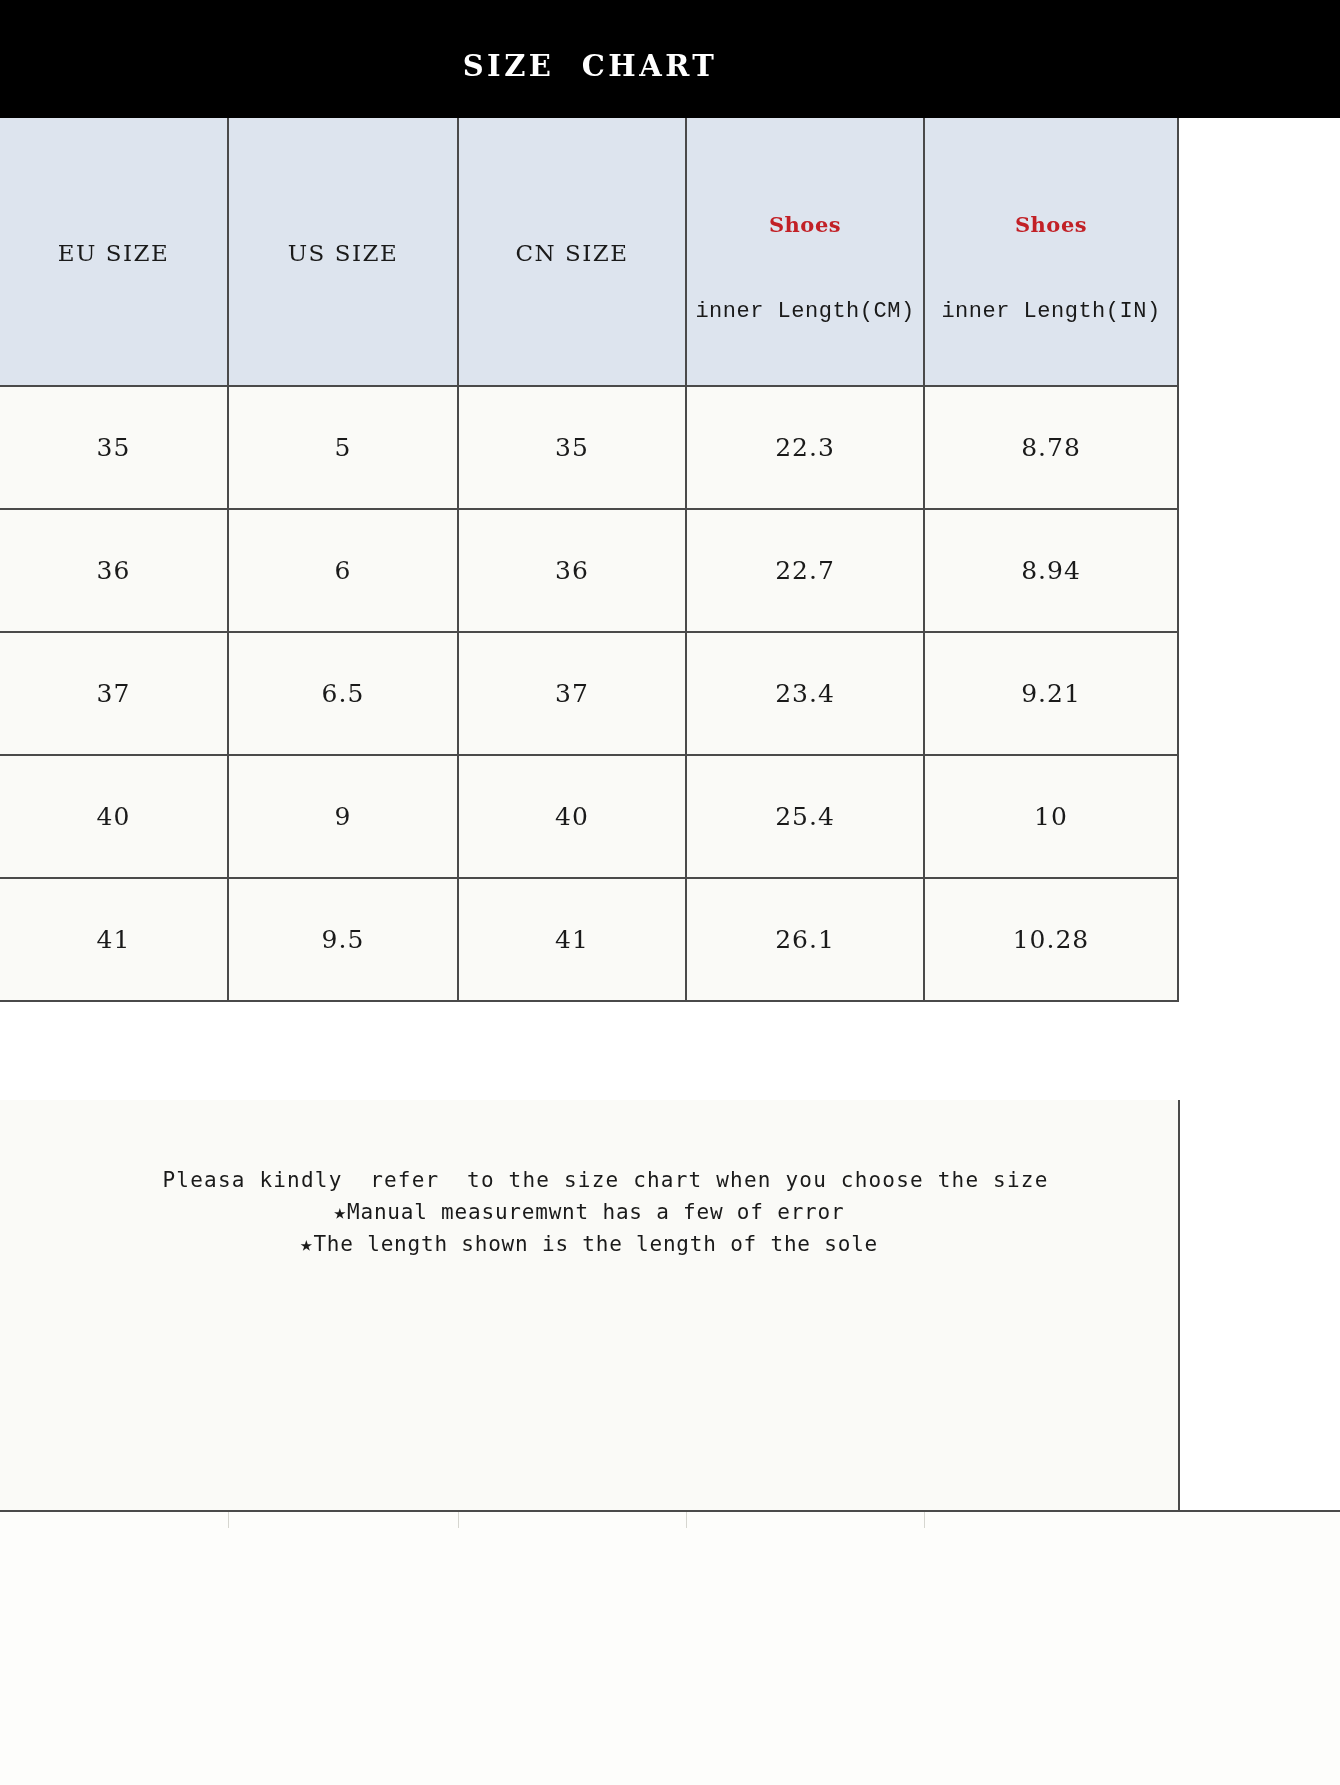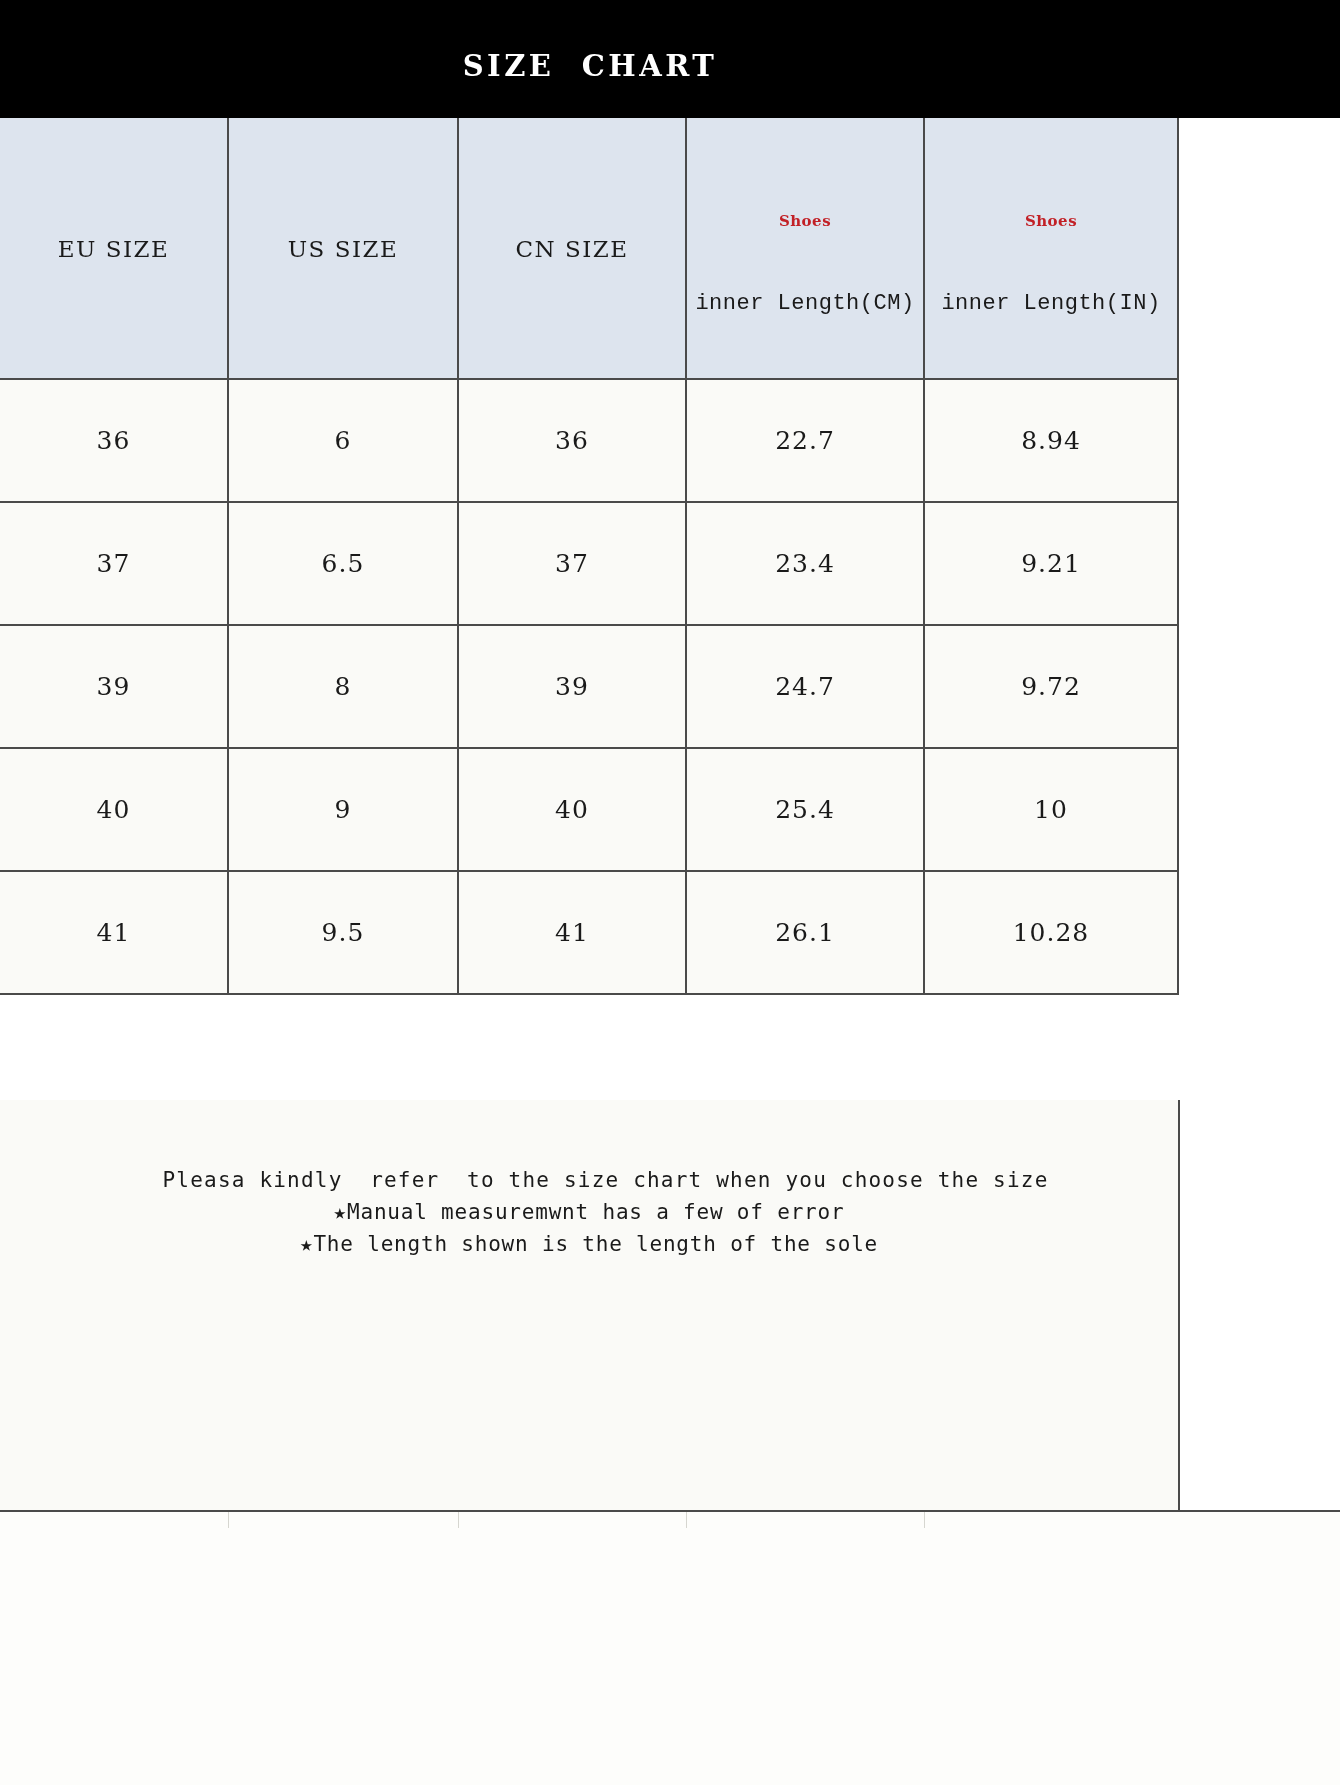--- a/index.html
+++ b/index.html
@@ -96,21 +96,21 @@
   }
   thead th .hdr-two {
     display: block;
     padding-top: 34px;
     white-space: pre;
   }
   thead th .hdr-red {
     display: block;
     color: #c22026;
     font-weight: 700;
-    font-size: 15px;
+    font-size: 21px;
     letter-spacing: 0.5px;
     line-height: 1.25;
   }
   thead th .hdr-black {
     display: block;
     color: #1a1a1a;
     font-size: 22px;
     letter-spacing: 0.5px;
     line-height: 1.25;
     white-space: pre;
@@ -227,39 +227,39 @@
           <th>
             <span class="hdr-two">
               <span class="hdr-red">Shoes</span>
               <span class="hdr-black">inner Length(IN)</span>
             </span>
           </th>
         </tr>
       </thead>
       <tbody>
         <tr>
+          <td>35</td>
+          <td>5</td>
+          <td>35</td>
+          <td>22.3</td>
+          <td>8.78</td>
+        </tr>
+        <tr>
           <td>36</td>
           <td>6</td>
           <td>36</td>
           <td>22.7</td>
           <td>8.94</td>
         </tr>
         <tr>
           <td>37</td>
           <td>6.5</td>
           <td>37</td>
           <td>23.4</td>
           <td>9.21</td>
-        </tr>
-        <tr>
-          <td>39</td>
-          <td>8</td>
-          <td>39</td>
-          <td>24.7</td>
-          <td>9.72</td>
         </tr>
         <tr>
           <td>40</td>
           <td>9</td>
           <td>40</td>
           <td>25.4</td>
           <td>10</td>
         </tr>
         <tr>
           <td>41</td>

